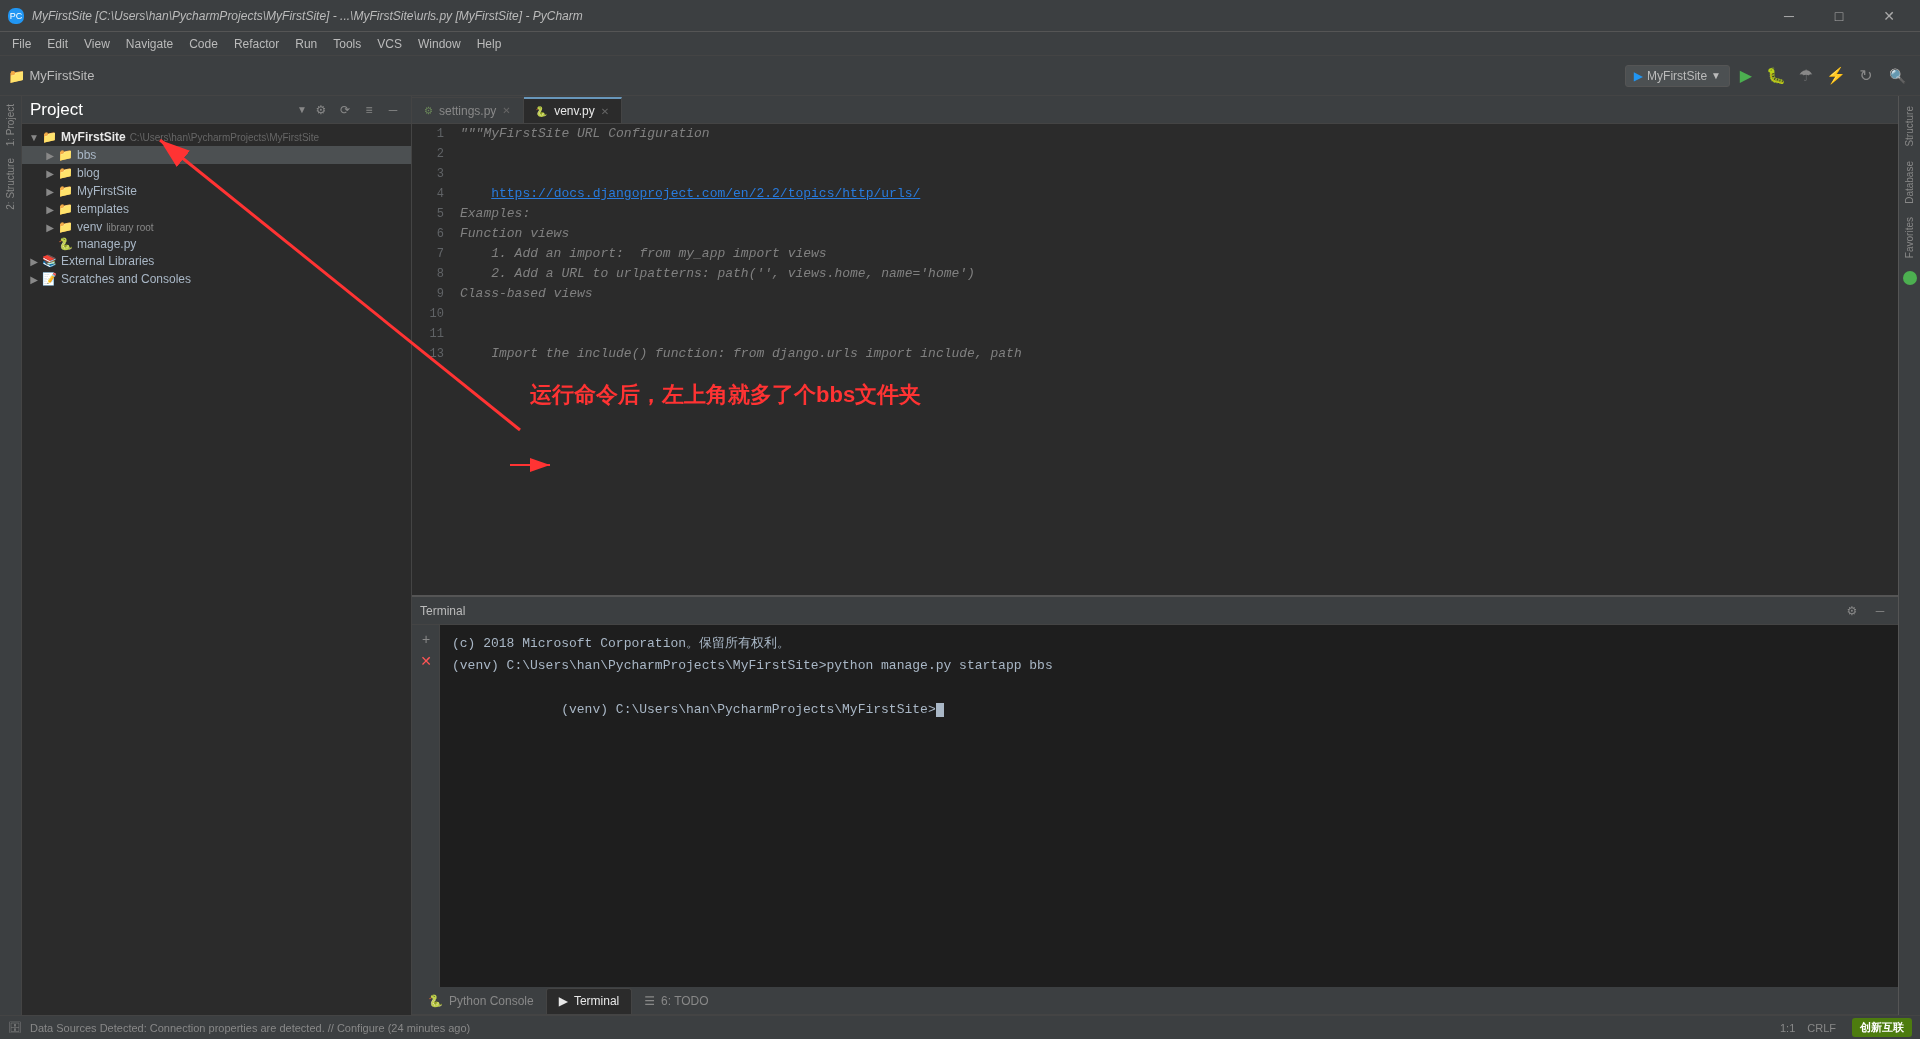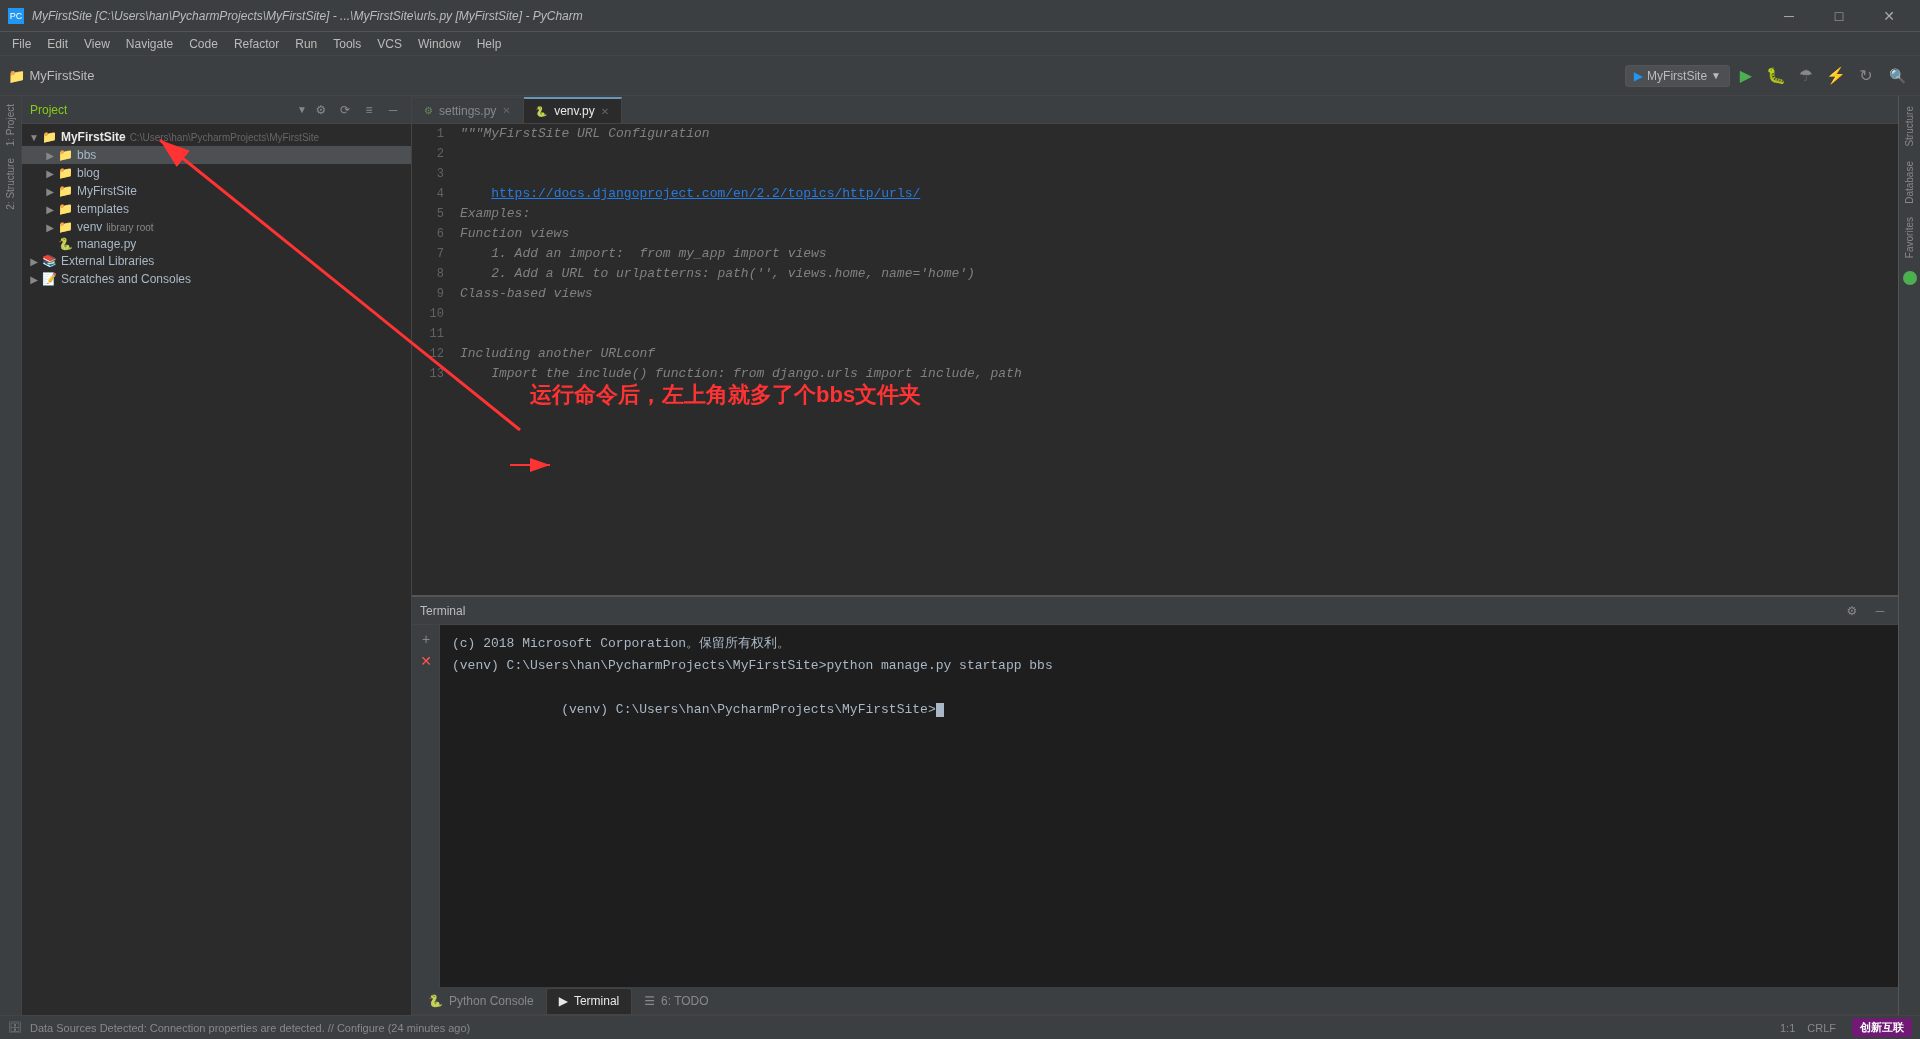--- a/index.html
+++ b/index.html
@@ -8,21 +8,21 @@
     
     #title-bar {
       height: 32px;
       background: #3c3f41;
       display: flex;
       align-items: center;
       padding: 0 8px;
       gap: 8px;
       border-bottom: 1px solid #555;
     }
-    #title-bar .app-icon { width: 16px; height: 16px; background: #2196F3; border-radius: 0; display: flex; align-items: center; justify-content: center; font-size: 9px; color: white; font-weight: normal; }
+    #title-bar .app-icon { width: 16px; height: 16px; background: #2196F3; border-radius: 7px; display: flex; align-items: center; justify-content: center; font-size: 9px; color: white; font-weight: normal; }
     #title-bar .title { font-size: 12px; color: #bbb; flex: 1; font-style: italic; }
     #title-bar .win-controls { display: flex; gap: 4px; }
     #title-bar .win-btn { width: 46px; height: 32px; display: flex; align-items: center; justify-content: center; font-size: 14px; color: #aaa; cursor: pointer; }
 
     
     #menu-bar {
       height: 24px;
       background: #3c3f41;
       display: flex;
       align-items: center;
@@ -73,21 +73,21 @@
     }
     #project-header {
       height: 28px;
       background: #3c3f41;
       display: flex;
       align-items: center;
       padding: 0 8px;
       gap: 4px;
       border-bottom: 1px solid #444;
     }
-    .panel-title { font-size: 12px; color: #84cc16; font-weight: 500; flex: 1; }
+    .panel-title { font-size: 17px; color: #ffffff; font-weight: 500; flex: 1; }
     .panel-icon-btn { width: 20px; height: 20px; display: flex; align-items: center; justify-content: center; font-size: 12px; color: #888; cursor: pointer; }
 
     #project-tree { flex: 1; overflow-y: auto; padding: 4px 0; }
     .tree-item { display: flex; align-items: center; padding: 1px 0; cursor: pointer; }
     .tree-arrow { width: 16px; height: 16px; display: inline-flex; align-items: center; justify-content: center; font-size: 10px; color: #888; }
     .tree-label { font-size: 12px; color: #a9b7c6; }
     .tree-label.root { font-weight: bold; color: #e8e8e8; }
     .tree-label.muted { color: #888; font-size: 11px; }
 
     
@@ -439,24 +439,20 @@
             <span class="line-num">9</span>
             <span class="line-content c-comment">Class-based views</span>
           </div>
           <div class="code-line">
             <span class="line-num">10</span>
           </div>
           <div class="code-line">
             <span class="line-num">11</span>
           </div>
           <div class="code-line">
-            <span class="line-num">12</span>
-            <span class="line-content c-comment">Including another URLconf</span>
-          </div>
-          <div class="code-line">
             <span class="line-num">13</span>
             <span class="line-content c-comment">    Import the include() function: from django.urls import include, path</span>
           </div>
         </div>
       </div>
 
       <div id="terminal-section">
 
         <div id="bottom-panel-header">
           <span class="bottom-panel-title">Terminal</span>
@@ -512,21 +508,21 @@
     <div class="status-item">
       <span>🗄</span>
     </div>
     <span>Data Sources Detected: Connection properties are detected. // Configure (24 minutes ago)</span>
     <div class="status-spacer"></div>
     <div class="status-right">
       <span>1:1</span>
       <span>CRLF</span>
     </div>
 
-    <div style="background:#701a75;color:white;padding:2px 8px;border-radius:3px;font-size:11px;font-weight:bold;margin-left:8px;">创新互联</div>
+    <div style="background:#4d7c0f;color:white;padding:2px 8px;border-radius:3px;font-size:11px;font-weight:bold;margin-left:8px;">创新互联</div>
   </div>
 </div>
 
 <svg id="annotation-overlay" style="position:fixed;top:0;left:0;width:1920px;height:1039px;pointer-events:none;z-index:9999;">
 
   <defs>
     <marker id="arrowhead" markerWidth="10" markerHeight="7" refX="10" refY="3.5" orient="auto">
       <polygon points="0 0, 10 3.5, 0 7" fill="#ff3333"></polygon>
     </marker>
   </defs>

